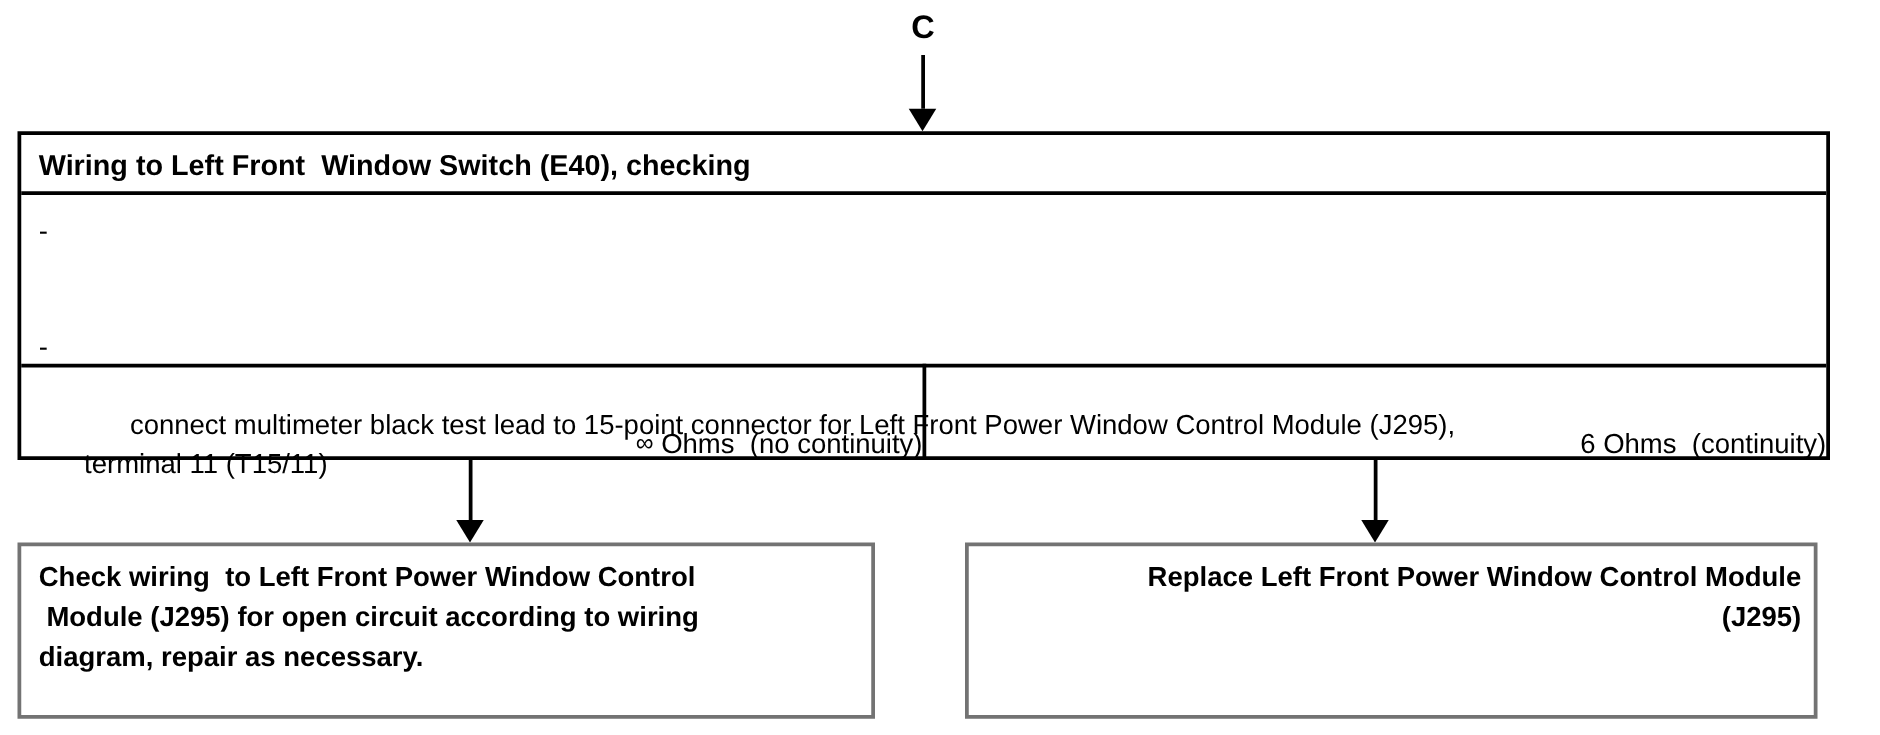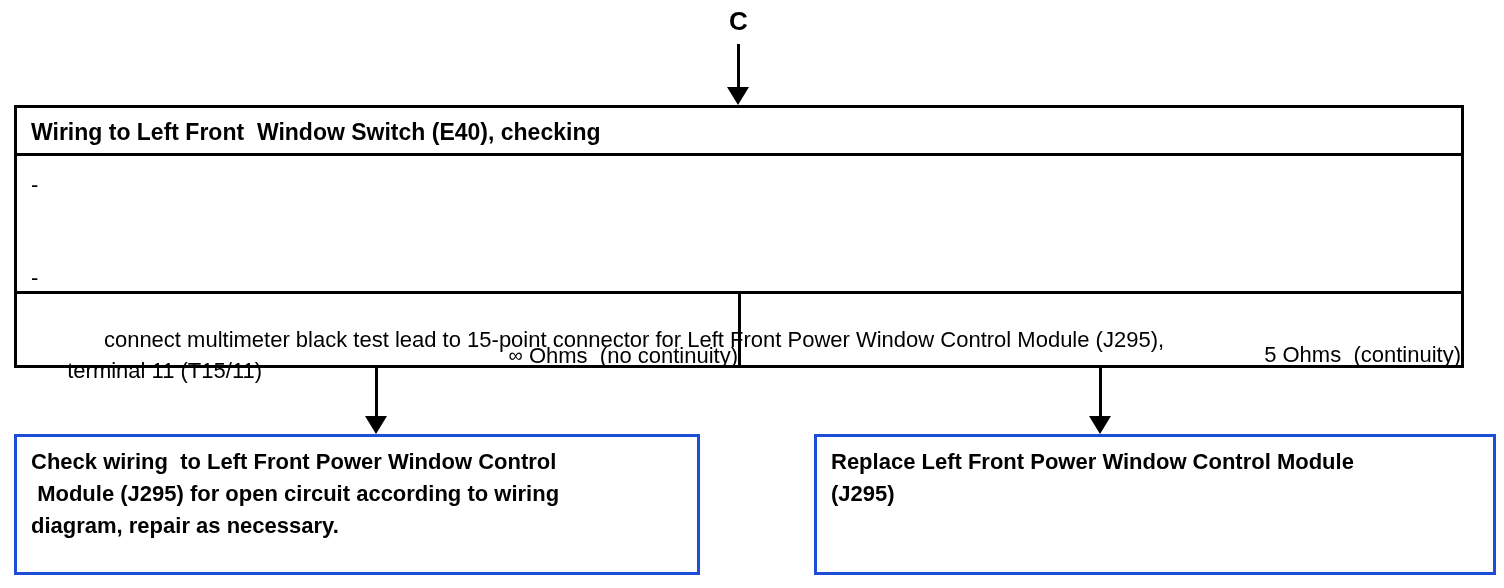--- a/index.html
+++ b/index.html
@@ -109,21 +109,21 @@
   }
   .result-cell .inf {
     font-size: 20px;
     font-weight: normal;
     vertical-align: 1px;
   }
 
   
   .action-box {
     position: absolute;
-    border: 3px solid #1d4ed8;
+    border: 3px solid #737373;
     background: #fff;
     box-sizing: border-box;
   }
   .action-text {
     position: absolute;
     font-size: 22px;
     font-weight: bold;
     line-height: 32px;
     white-space: pre-wrap;
   }
@@ -159,38 +159,38 @@
         <span>connect multimeter black test lead to 15-point connector for Left Front Power Window Control Module (J295),
   terminal 11 (T15/11)</span>
       </div>
     </div>
 
     <div class="result-cell" style="left:3px; top:208px; width:718px;">
       <span class="inf">∞</span><span> Ohms  (no continuity)</span>
     </div>
 
     <div class="result-cell" style="left:724px; top:208px; width:720px;">
-      <span>5 Ohms  (continuity)</span>
+      <span>6 Ohms  (continuity)</span>
     </div>
   </div>
 
   <div class="arrow" style="left:365px; top:368px; width:22px; height:66px;">
     <div class="shaft" style="height:48px;"></div>
     <div class="head"></div>
   </div>
 
   <div class="arrow" style="left:1089px; top:368px; width:22px; height:66px;">
     <div class="shaft" style="height:48px;"></div>
     <div class="head"></div>
   </div>
 
   <div class="action-box" style="left:14px; top:434px; width:686px; height:141px;">
     <div class="action-text" style="left:14px; top:9px; width:656px;">Check wiring  to Left Front Power Window Control
  Module (J295) for open circuit according to wiring
 diagram, repair as necessary.</div>
   </div>
 
-  <div class="action-box" style="left:814px; top:434px; width:682px; height:141px;">
+  <div class="action-box" style="left:772px; top:434px; width:682px; height:141px;text-align:right;">
     <div class="action-text" style="left:14px; top:9px; width:652px;">Replace Left Front Power Window Control Module
 (J295)</div>
   </div>
 
 </div>
 
 </body></html>

